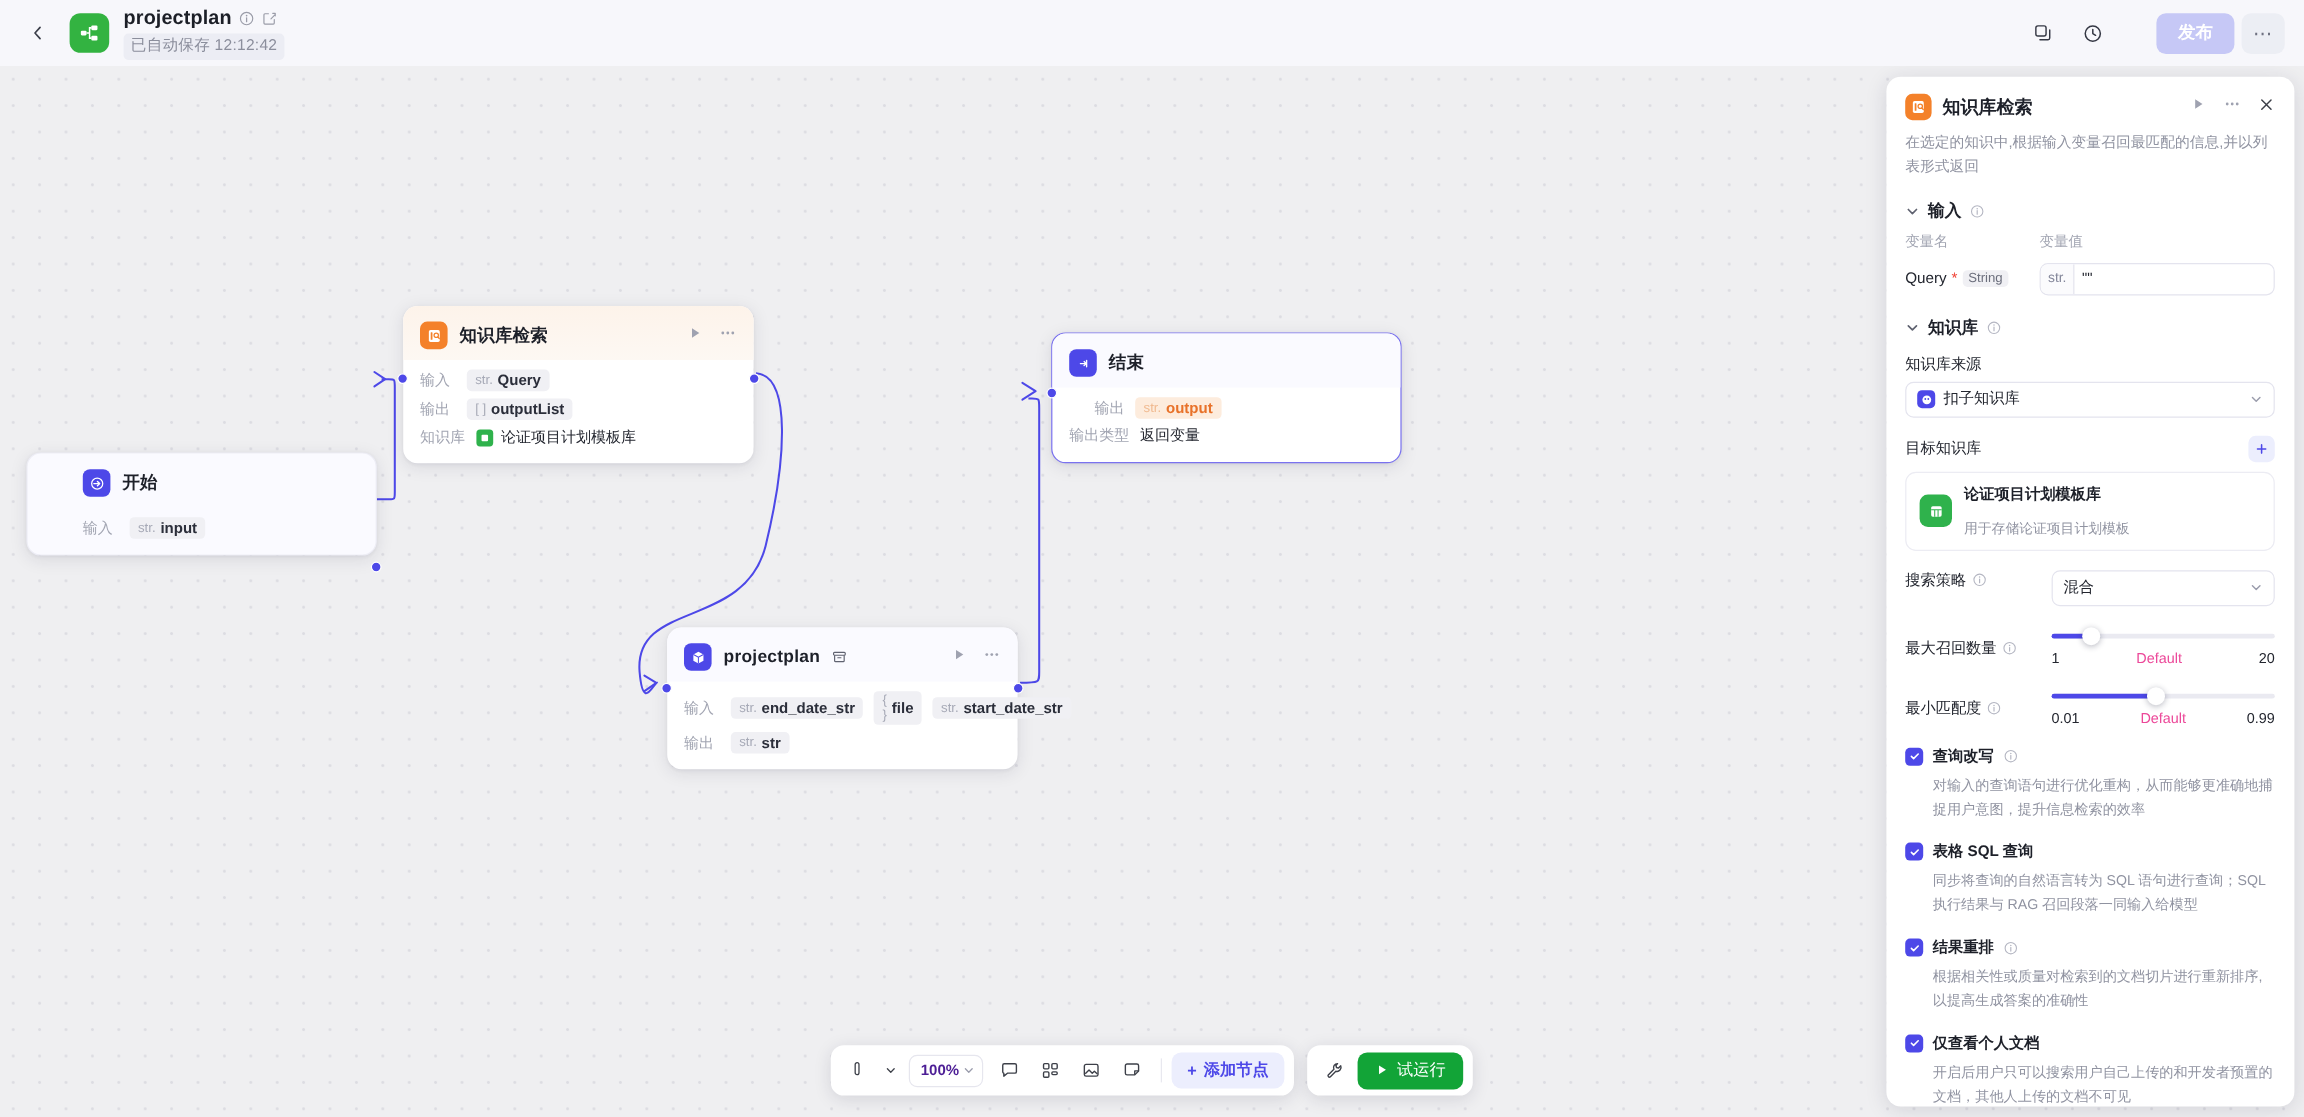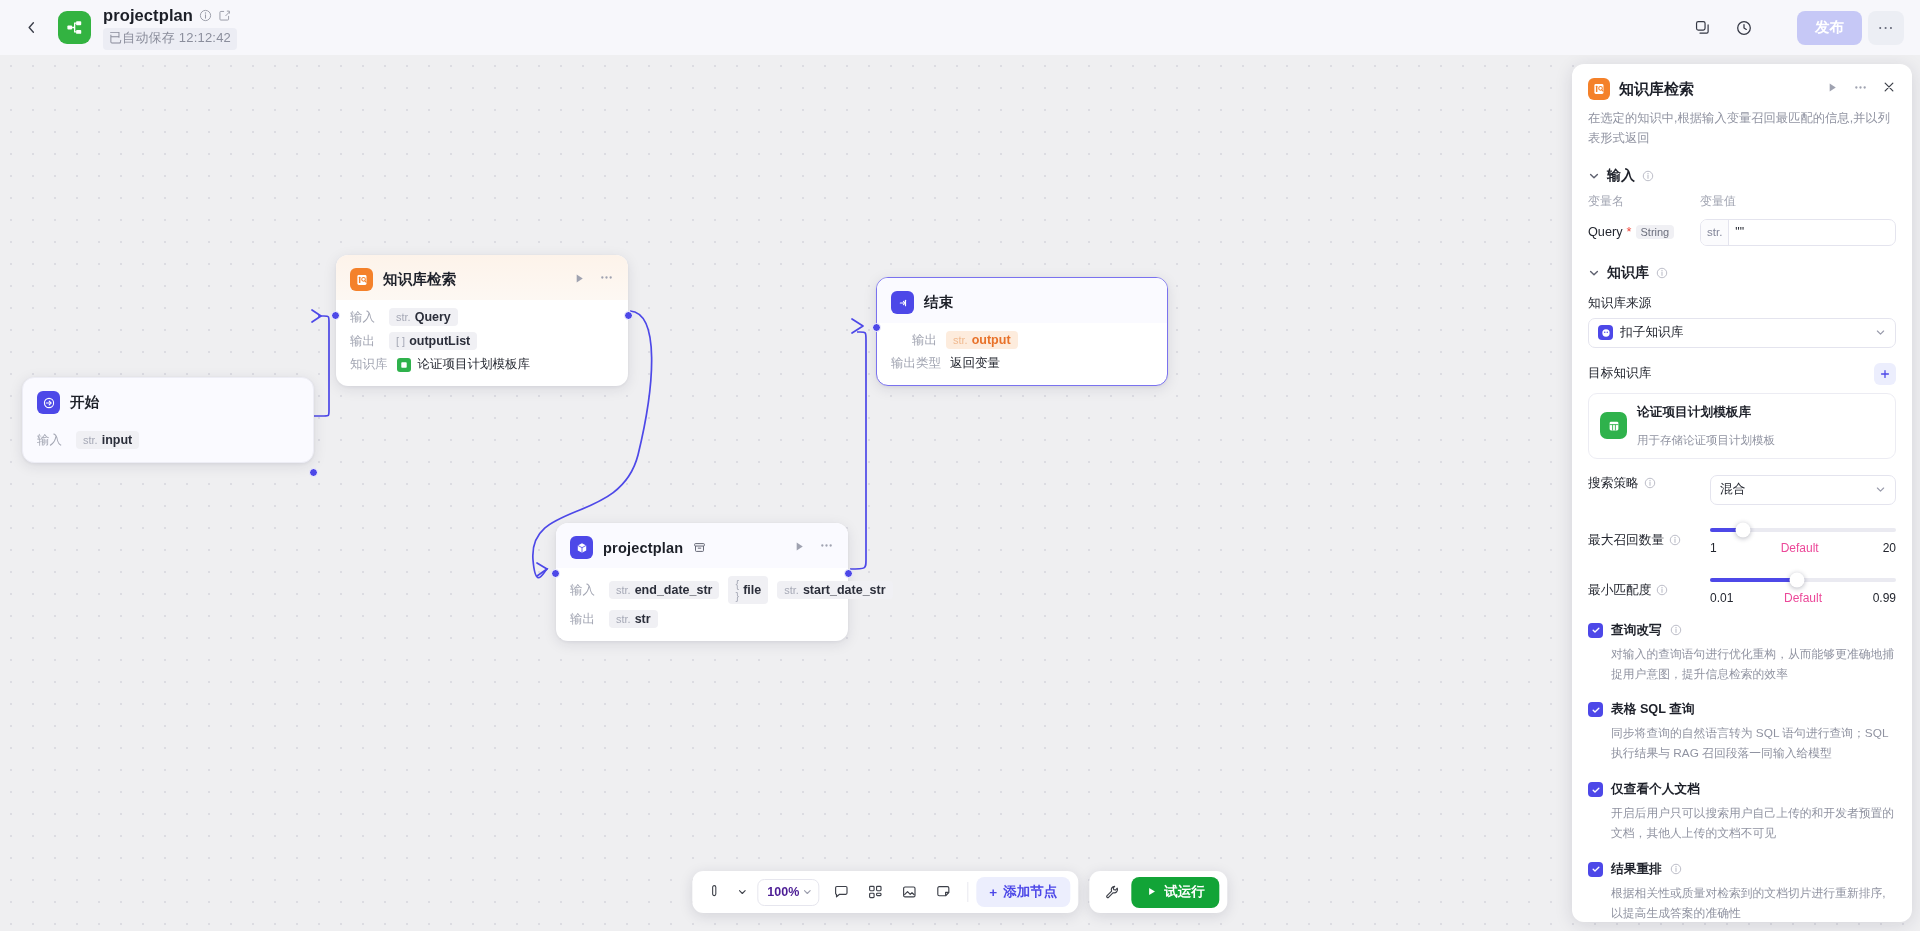--- a/index.html
+++ b/index.html
@@ -103,21 +103,21 @@
   .kb-chip { display: inline-flex; align-items: center; gap: 7px; font-size: 12.5px; color: #23262f; }
   .kb-sq { width: 14px; height: 14px; border-radius: 3px; background: #2fb24c;
            display: flex; align-items: center; justify-content: center; flex: 0 0 auto; }
   .plain { font-size: 12.5px; color: #23262f; }
   .port {
     position: absolute; width: 9px; height: 9px; border-radius: 50%;
     background: #4d48e8; border: 1.5px solid #fff; cursor: crosshair; z-index: 5;
   }
 
   
-  #node-start { left: 22px; top: 322px; width: 292px; background: #fafaff; border: 1px solid #ededf5; }
+  #node-start { left: 22px; top: 322px; width: 292px; background: #fafaff; border: 1px solid #ededf5; padding-left: 32px; }
   #node-kb    { left: 336px; top: 200px; width: 292px; }
   #node-kb .node-head { background: linear-gradient(180deg,#fdf3ea 0%, #fdf8f3 100%); }
   #node-end   { left: 876px; top: 222px; width: 292px; border: 1.4px solid #7a72ef; }
   #node-end .node-head { background: #fafaff; border-radius: 11px 11px 0 0; }
   #node-pp    { left: 556px; top: 468px; width: 292px; }
   #node-pp .node-head { background: #fafaff; }
 
   
   .bottombar {
     position: absolute; left: 50%; transform: translateX(-50%);
@@ -141,21 +141,21 @@
   .zoom-val { font-size: 12.5px; color: #4c1d95; font-weight: 700; }
   .divider-v { width: 1px; height: 20px; background: #e8e8ef; margin: 0 5px; }
   .addnode-btn {
     display: flex; align-items: center; gap: 6px; height: 30px;
     background: #eceefd; color: #4d48e8; border-radius: 8px;
     padding: 0 13px; font-size: 13.5px; font-weight: 700; cursor: pointer;
   }
   .run-btn {
     display: flex; align-items: center; gap: 7px; height: 31px;
     background: #12a437; color: #fff; border-radius: 8px;
-    padding: 0 15px; font-size: 13.5px; font-weight: 700; cursor: pointer;
+    padding: 0 15px; font-size: 13.5px; font-weight: 400; cursor: pointer;
     border: none; font-family: inherit;
   }
 
   
   .panel {
     position: absolute; right: 8px; top: 64px; width: 340px; height: 858px;
     background: #ffffff; border-radius: 12px;
     box-shadow: 0 3px 18px rgba(30,34,60,.13);
     display: flex; flex-direction: column; overflow: hidden; z-index: 35;
   }
@@ -784,41 +784,41 @@
           <div class="opt-desc">同步将查询的自然语言转为 SQL 语句进行查询；SQL 执行结果与 RAG 召回段落一同输入给模型</div>
         </div>
 
         <div class="opt">
           <div class="opt-head">
             <span class="cbox">
               <svg width="10" height="10" viewBox="0 0 12 12" fill="none">
                 <path d="M2.6 6.2 4.8 8.4 9.4 3.8" stroke="#fff" stroke-width="1.6" stroke-linecap="round" stroke-linejoin="round"></path>
               </svg>
             </span>
-            <span class="opt-title">仅查看个人文档</span>
-          </div>
-          <div class="opt-desc">开启后用户只可以搜索用户自己上传的和开发者预置的文档，其他人上传的文档不可见</div>
-        </div>
-
-        <div class="opt">
-          <div class="opt-head">
-            <span class="cbox">
-              <svg width="10" height="10" viewBox="0 0 12 12" fill="none">
-                <path d="M2.6 6.2 4.8 8.4 9.4 3.8" stroke="#fff" stroke-width="1.6" stroke-linecap="round" stroke-linejoin="round"></path>
-              </svg>
-            </span>
             <span class="opt-title">结果重排</span>
             <span class="info-i">
               <svg width="12" height="12" viewBox="0 0 16 16" fill="none">
                 <circle cx="8" cy="8" r="6.3" stroke="currentColor" stroke-width="1.2"></circle>
                 <path d="M8 7.2v4" stroke="currentColor" stroke-width="1.3" stroke-linecap="round"></path>
                 <circle cx="8" cy="5" r=".85" fill="currentColor"></circle>
               </svg>
             </span>
           </div>
           <div class="opt-desc">根据相关性或质量对检索到的文档切片进行重新排序,以提高生成答案的准确性</div>
         </div>
+
+        <div class="opt">
+          <div class="opt-head">
+            <span class="cbox">
+              <svg width="10" height="10" viewBox="0 0 12 12" fill="none">
+                <path d="M2.6 6.2 4.8 8.4 9.4 3.8" stroke="#fff" stroke-width="1.6" stroke-linecap="round" stroke-linejoin="round"></path>
+              </svg>
+            </span>
+            <span class="opt-title">仅查看个人文档</span>
+          </div>
+          <div class="opt-desc">开启后用户只可以搜索用户自己上传的和开发者预置的文档，其他人上传的文档不可见</div>
+        </div>
       </div>
 
     </div>
   </div>
 
 </div>
 
 </body></html>

